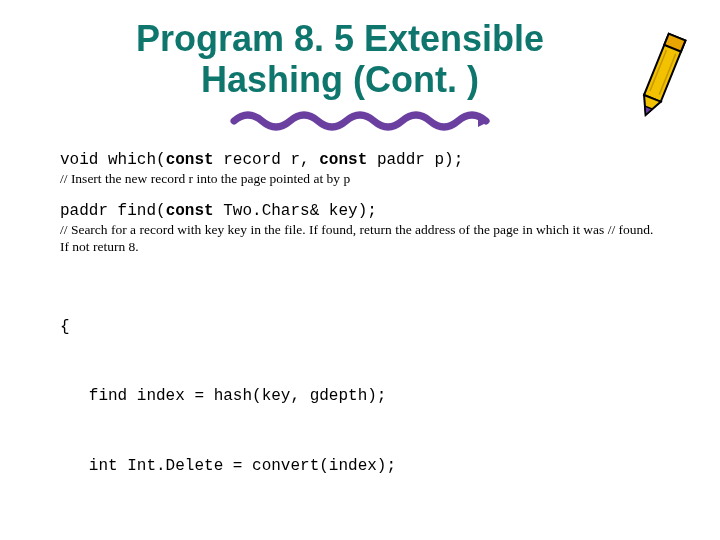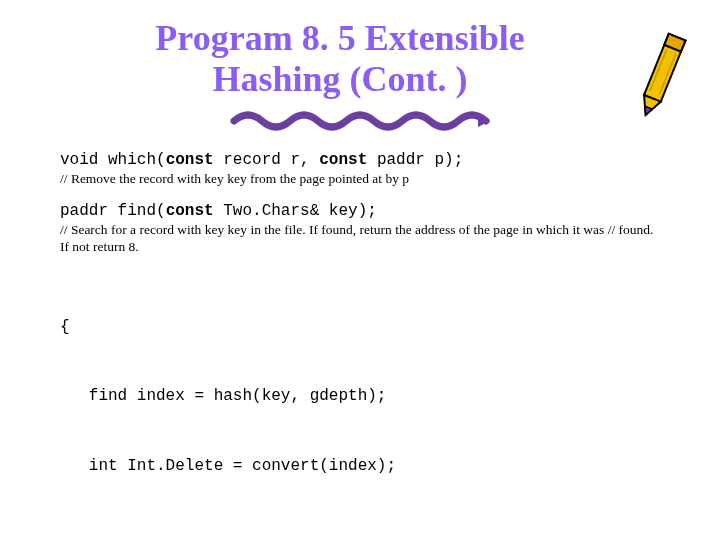--- a/index.html
+++ b/index.html
@@ -9,25 +9,25 @@
     background: #ffffff;
     font-family: "Times New Roman", Times, serif;
     position: relative;
     overflow: hidden;
   }
   .slide {
     padding: 18px 60px 20px 60px;
     position: relative;
   }
   .title {
-    font-family: Liberation Serif, serif;
+    font-family: Liberation Sans, sans-serif;
     font-size: 36px;
     line-height: 1.15;
     text-align: center;
-    color: #8b5cf6;
+    color: #0f766e;
     margin-bottom: 6px;
     padding: 0 80px 0 40px;
   }
   .squiggle {
     margin: 0 auto 20px auto;
     display: block;
   }
   .crayon {
     position: absolute;
     top: 28px;
@@ -75,22 +75,22 @@
   </svg>
 
   <h1 class="title">Program 8. 5 Extensible Hashing (Cont. )</h1>
 
   <svg class="squiggle" width="260" height="24" viewBox="0 0 260 24">
     <path d="M4 14 Q 18 2, 32 14 T 60 14 T 88 14 T 116 14 T 144 14 T 172 14 T 200 14 T 228 14 T 256 14" fill="none" stroke="#6b3fa0" stroke-width="7" stroke-linecap="round"></path>
     <polygon points="248,8 260,14 248,20" fill="#6b3fa0"></polygon>
   </svg>
 
   <div class="sig"><span>void which(</span><span class="kw">const</span><span> record r, </span><span class="kw">const</span><span> paddr p);</span></div>
+  <div class="comment">// Insert the new record r into the page pointed at by p</div>
 
-  <div class="comment">// Remove the record with key key from the page pointed at by p</div>
 
   <div class="sig"><span>paddr find(</span><span class="kw">const</span><span> Two.Chars&amp; key);</span></div>
   <div class="comment">// Search for a record with key key in the file. If found, return the address of the page in which it was // found. If not return 8.</div>
 
   <div class="codeblock">
     <div>{</div>
     <div>   find index = hash(key, gdepth);</div>
     <div>   int Int.Delete = convert(index);</div>
     
     

